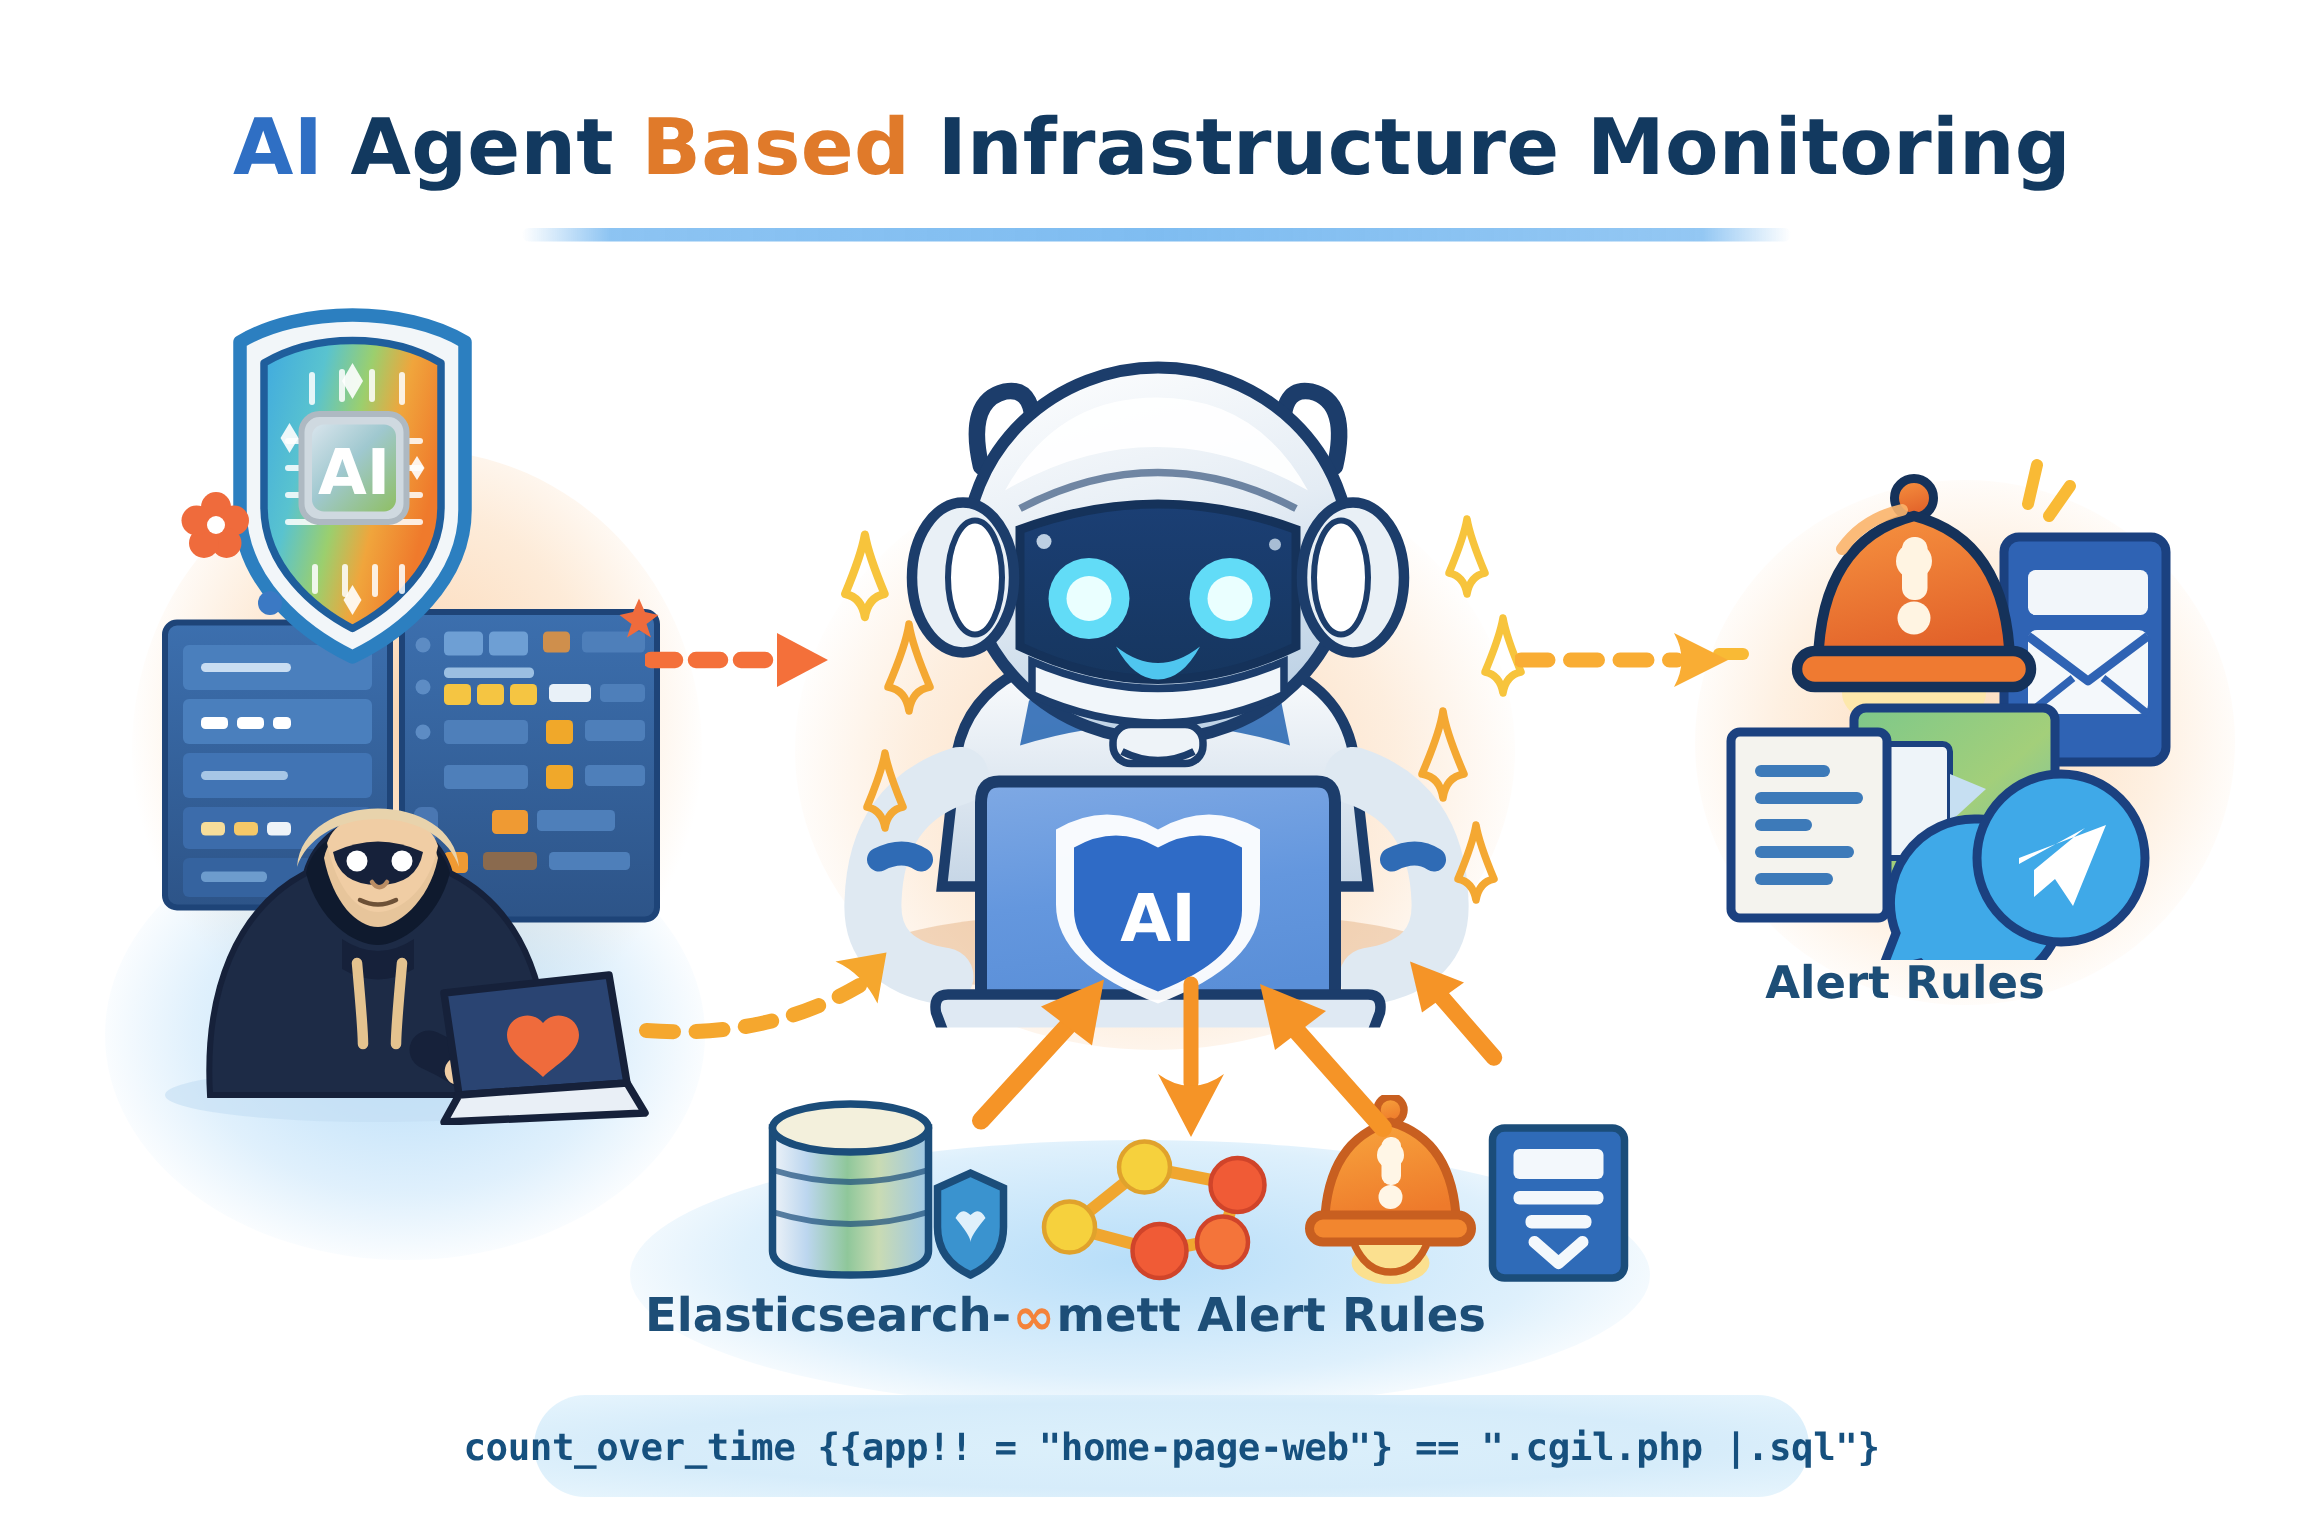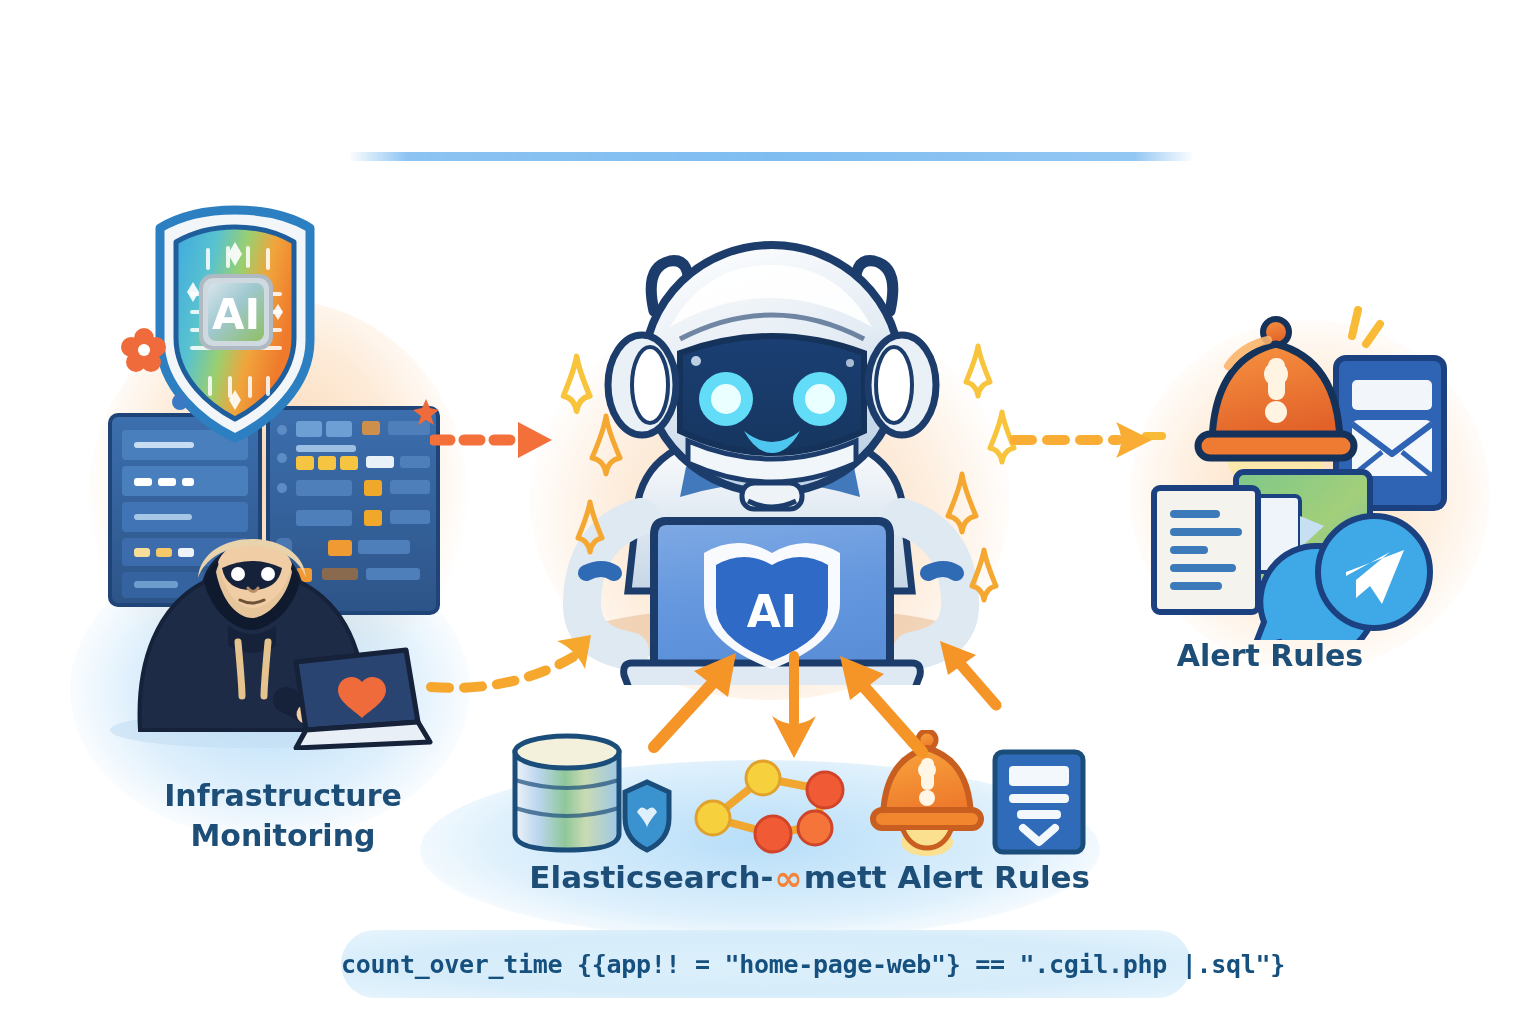--- a/index.html
+++ b/index.html
@@ -35,47 +35,55 @@
     border-radius:50%;}
   #blob-right-peach{left:1130px;top:320px;width:360px;height:350px;
     background:radial-gradient(ellipse at 50% 50%, rgba(252,212,172,.85) 0%, rgba(253,228,202,.55) 50%, rgba(255,255,255,0) 76%);
     border-radius:50%;}
 
   
   .cap{position:absolute;color:#1d4e77;font-weight:bold;
     font-family:"DejaVu Sans","Liberation Sans",sans-serif;}
   #label-infra{left:118px;top:776px;width:330px;text-align:center;font-size:30px;line-height:1.32;}
   #label-alert-rules{left:1120px;top:638px;width:300px;text-align:center;font-size:30px;}
-  #label-es{left:430px;top:858px;width:660px;text-align:right;font-size:31px;white-space:nowrap;}
+  #label-es{left:430px;top:858px;width:660px;text-align:left;font-size:31px;white-space:nowrap;}
   #label-es .infglyph{color:#f4833a;font-size:34px;vertical-align:-2px;margin:0 1px;}
 
   
-  #code-pill{position:absolute;left:341px;top:930px;width:850px;height:68px;
+  #code-pill{position:absolute;left:356px;top:930px;width:850px;height:68px;
     border-radius:34px;background:radial-gradient(ellipse at 50% 50%,#dcf0fb 0%,#d6ecfa 60%,#e7f5fd 100%);
-    display:flex;align-items:center;justify-content:flex-start;}
+    display:flex;align-items:center;justify-content:center;}
   #code-text{color:#16507e;font-size:25px;white-space:nowrap;
     font-family:"DejaVu Sans Mono","Liberation Mono",monospace;font-weight:bold;letter-spacing:-.3px;}
 
   
   .art{position:absolute;}
 
   
   .arrow-svg{position:absolute;}
 </style>
 </head>
 <body>
 
 <div id="stage">
 
   <div class="blob" id="blob-left-peach"></div>
   <div class="blob" id="blob-left-blue"></div>
   <div class="blob" id="blob-center-peach"></div>
   <div class="blob" id="blob-center-blue"></div>
   <div class="blob" id="blob-right-peach"></div>
 
+  <div id="title-block">
+    <div id="page-title">
+      <span class="w-ai">AI</span>
+      <span class="w-dark">Agent</span>
+      <span class="w-orange">Based</span>
+      <span class="w-dark">Infrastructure Monitoring</span>
+    </div>
+  </div>
   <div id="title-underline"></div>
 
   <svg class="art" style="left:100px;top:190px;" width="360" height="560" viewBox="0 0 360 560">
     <defs>
       <linearGradient id="shieldGrad" x1="0" y1="0" x2="1" y2="0.4">
         <stop offset="0%" stop-color="#3fa9e0"></stop>
         <stop offset="32%" stop-color="#59c3cf"></stop>
         <stop offset="55%" stop-color="#9bcf6e"></stop>
         <stop offset="75%" stop-color="#f0a53c"></stop>
         <stop offset="100%" stop-color="#ef7a2c"></stop>
@@ -453,24 +461,20 @@
   <svg class="arrow-svg" style="left:828px;top:648px;" width="110" height="110" viewBox="0 0 110 110">
     <line x1="94" y1="104" x2="30" y2="32" stroke="#f59427" stroke-width="12" stroke-linecap="round"></line>
     <path d="M12 8 l10 44 34 -26 Z" fill="#f59427"></path>
   </svg>
 
   <svg class="arrow-svg" style="left:930px;top:635px;" width="80" height="80" viewBox="0 0 80 80">
     <line x1="66" y1="70" x2="26" y2="24" stroke="#f59427" stroke-width="11" stroke-linecap="round"></line>
     <path d="M10 6 l8 34 28 -20 Z" fill="#f59427"></path>
   </svg>
 
-  <div class="cap" id="label-infra">
-    <div>Infrastructure</div>
-    <div>Monitoring</div>
-  </div>
 
   <div class="cap" id="label-alert-rules">Alert Rules</div>
 
   <div class="cap" id="label-es">
     <span>Elasticsearch-</span><span class="infglyph">∞</span><span>mett Alert Rules</span>
   </div>
 
   <div id="code-pill">
     <span id="code-text">count_over_time {{app!! = "home-page-web"} == ".cgil.php |.sql"}</span>
   </div>

